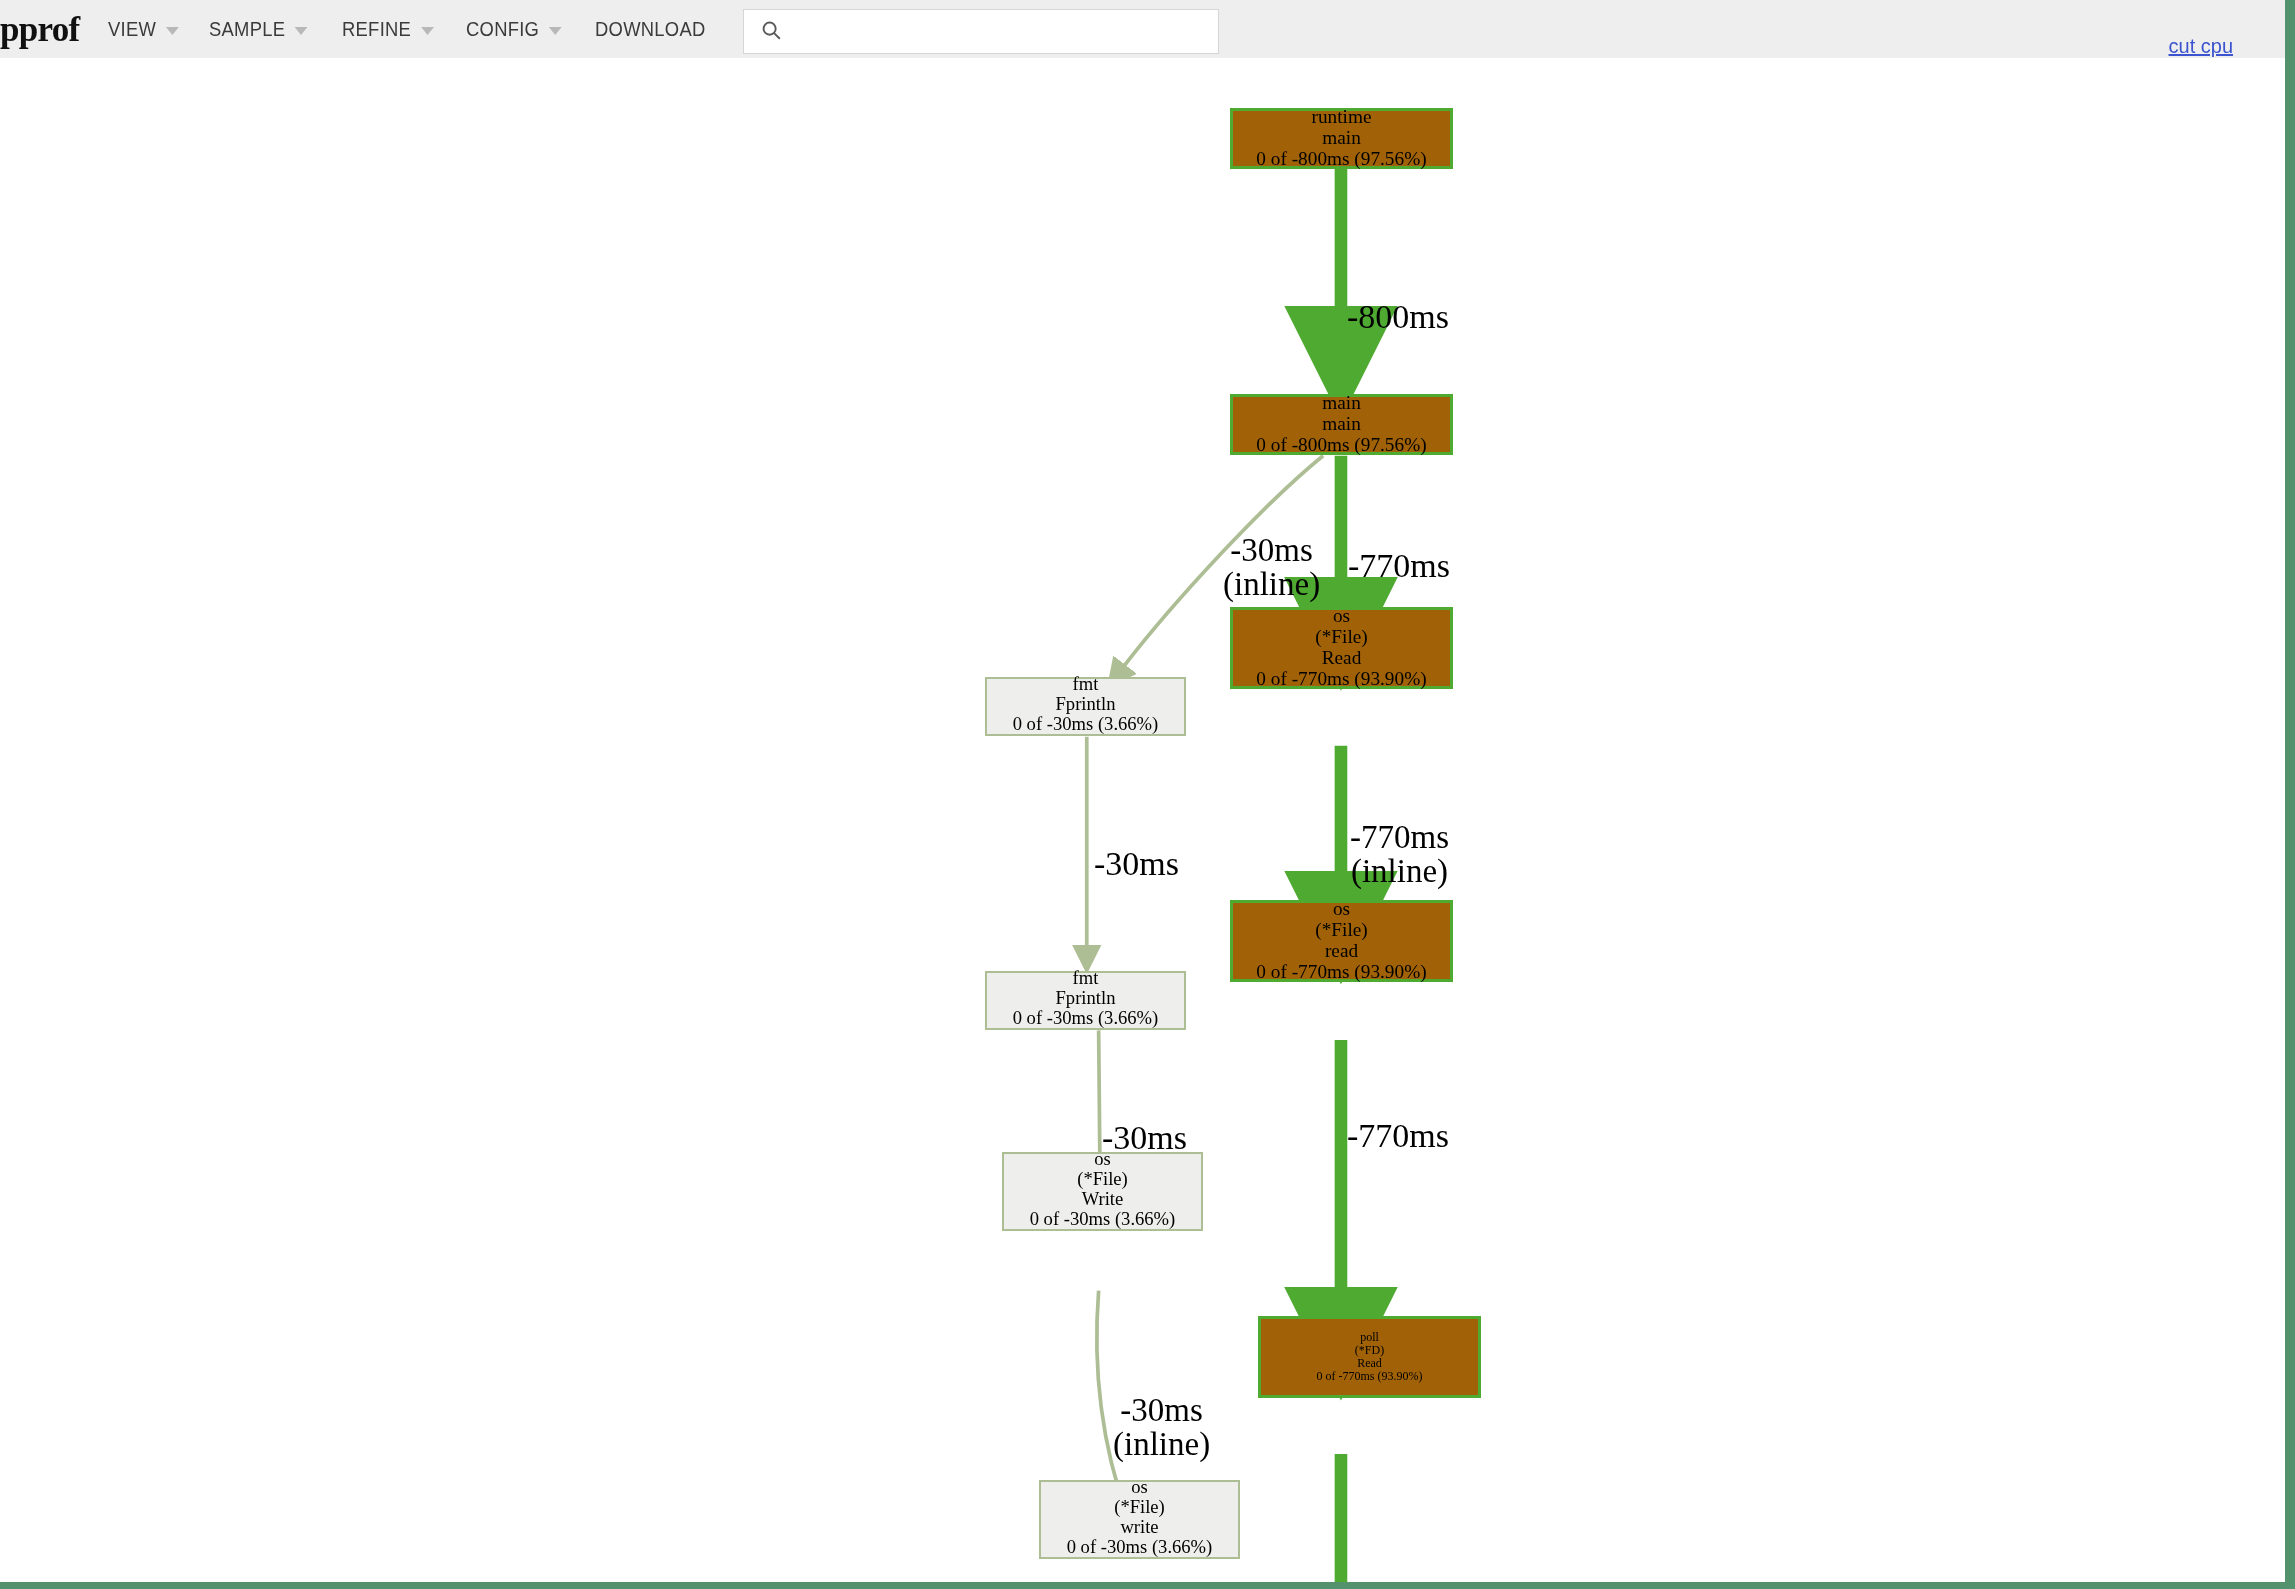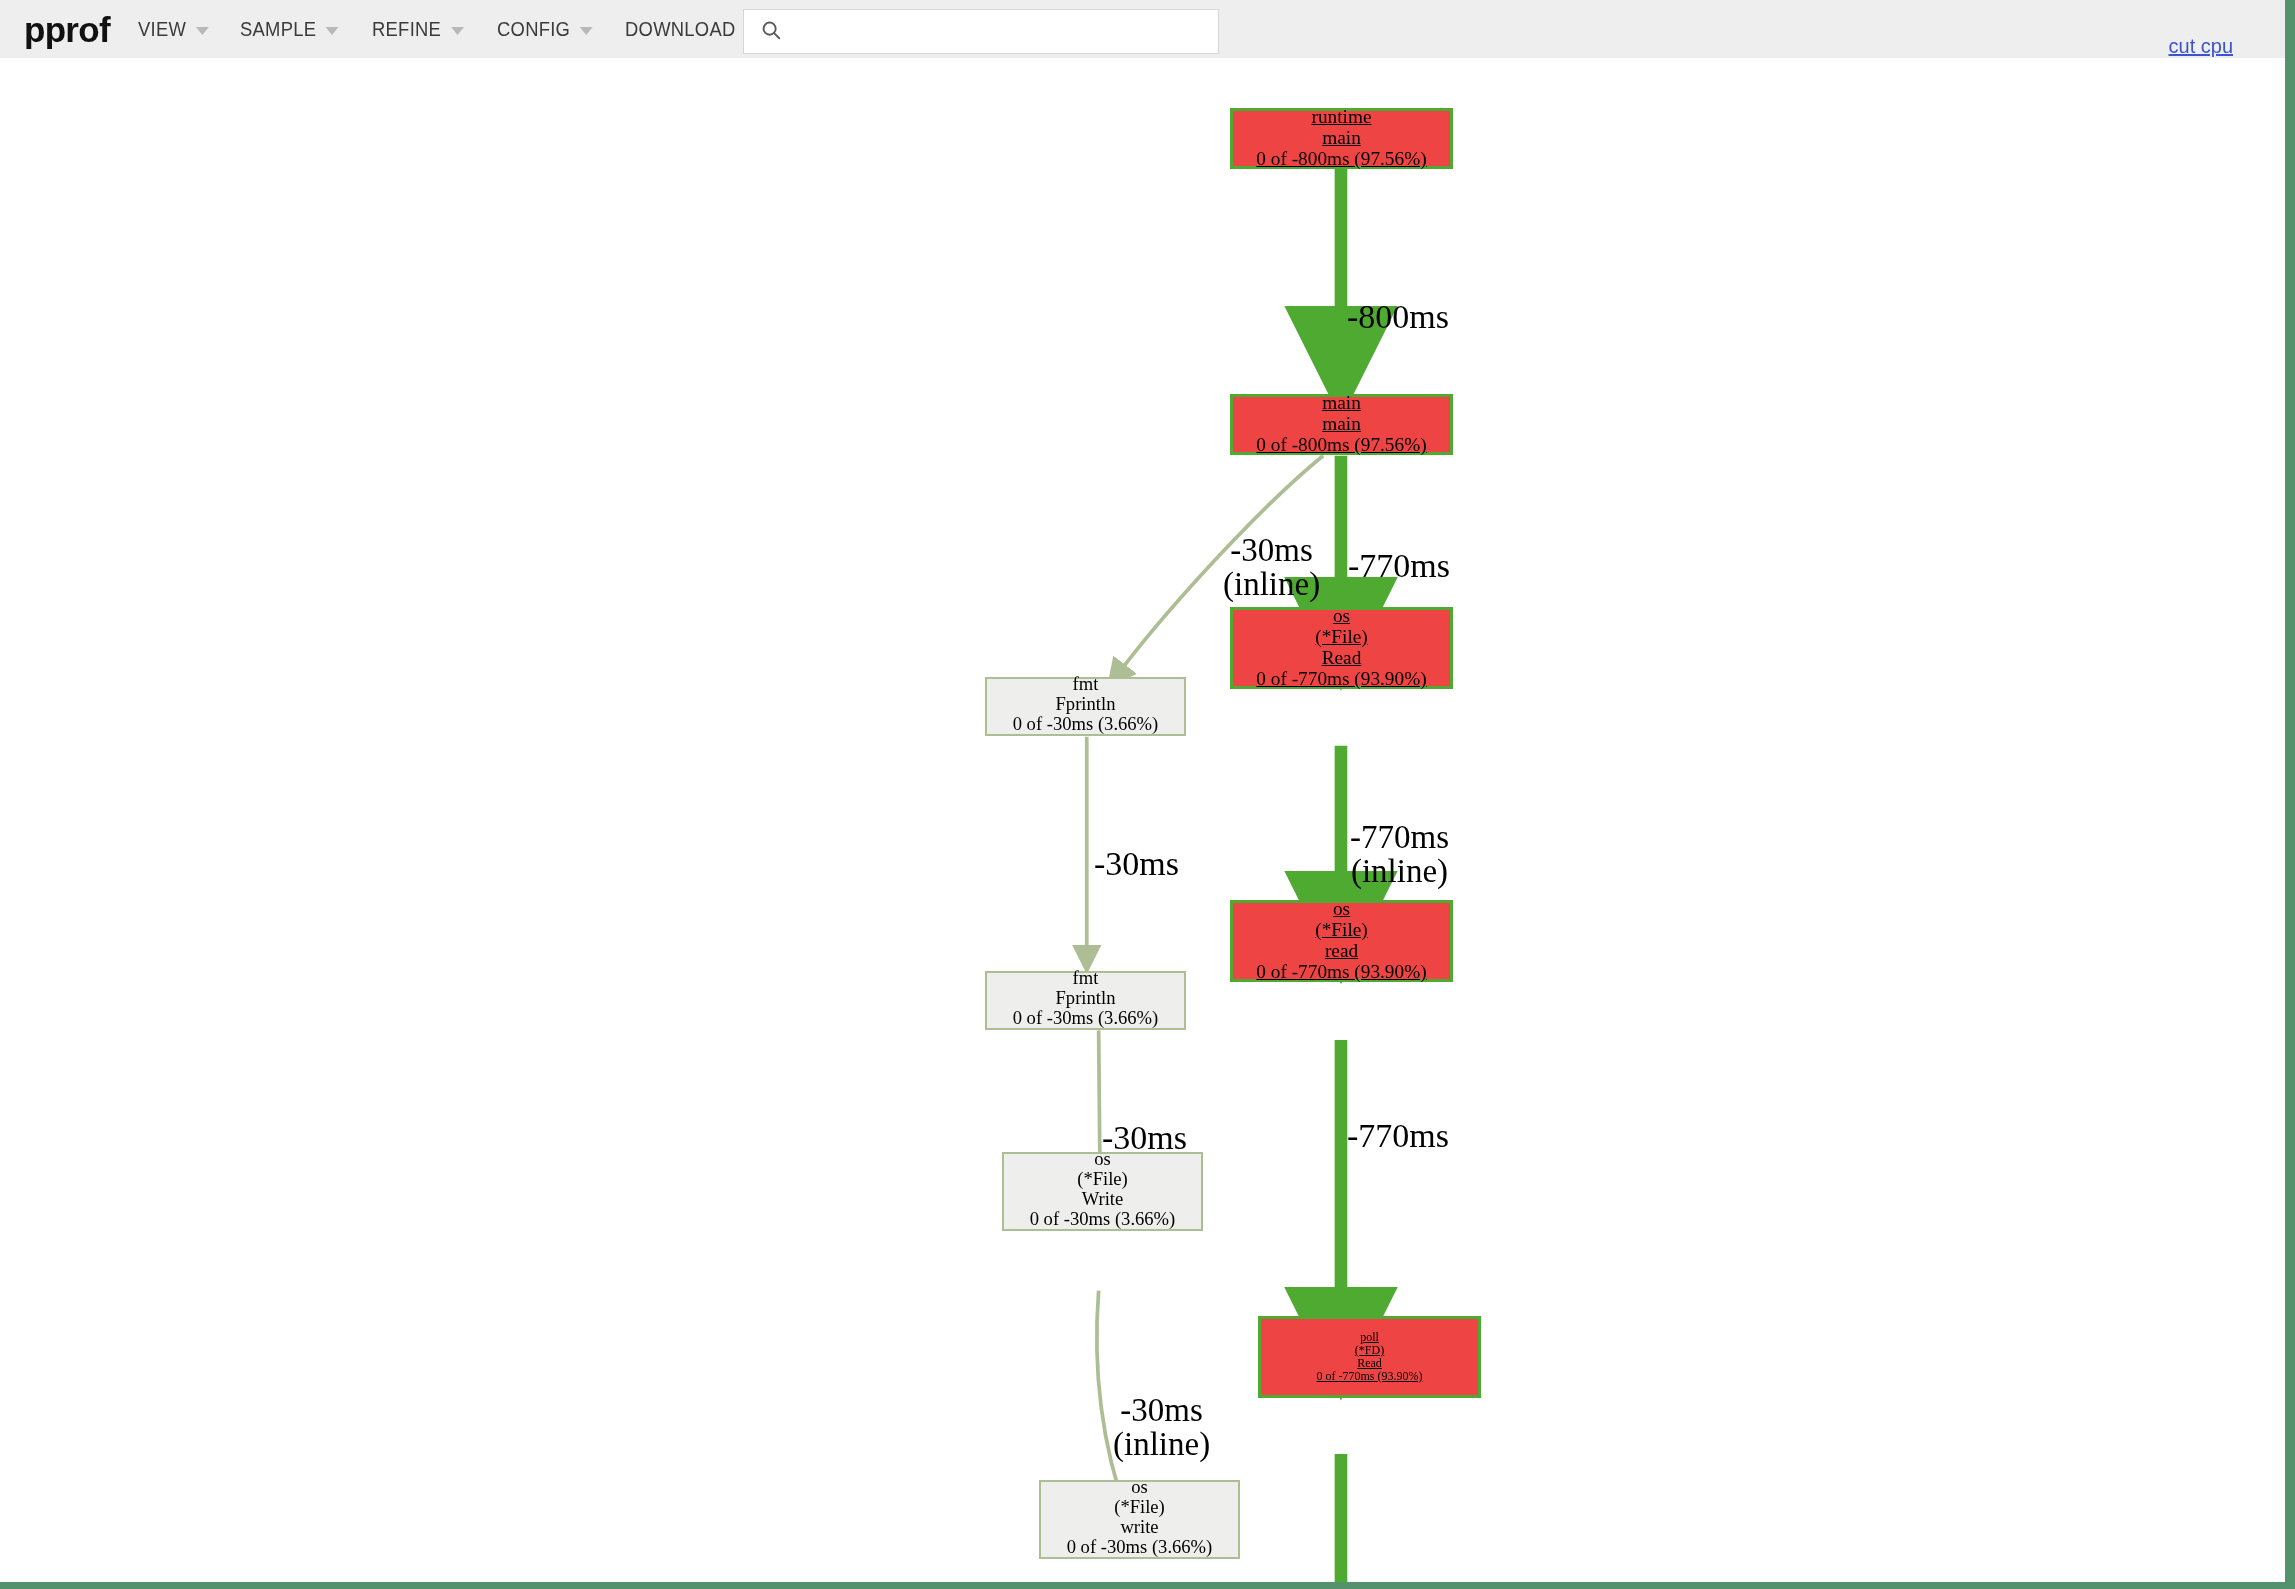--- a/index.html
+++ b/index.html
@@ -32,26 +32,25 @@
   #header {
     position: absolute;
     left: 0; top: 0;
     width: 2285px;
     height: 58px;
     background: #eeeeee;
     display: flex;
     align-items: center;
   }
   #brand {
-    font-family: Liberation Sans, sans-serif;
+    font-family: Liberation Serif, serif;
     font-weight: bold;
     font-size: 35px;
     letter-spacing: -0.7px;
     color: #111111;
-    margin-left: 24px;
     margin-right: 28px;
     line-height: 1;
   }
   .menu-item {
     display: flex;
     align-items: center;
     font-size: 20px;
     color: #3b3b3b;
     letter-spacing: 0.3px;
     margin-right: 25px;
@@ -134,23 +133,22 @@
     box-sizing: border-box;
     display: flex;
     flex-direction: column;
     align-items: center;
     justify-content: center;
     font-family: "Liberation Serif", serif;
     color: #000000;
     cursor: pointer;
   }
   .node.hot {
-    background: #ef4444;
+    background: #a16207;
     border: 3.7px solid #4faa32;
-    text-decoration: underline;
   }
   .node.cool {
     background: #eeeeec;
     border: 2.2px solid #adbd94;
     justify-content: flex-end;
   }
   .node-line {
     line-height: 1.08;
     white-space: nowrap;
   }

